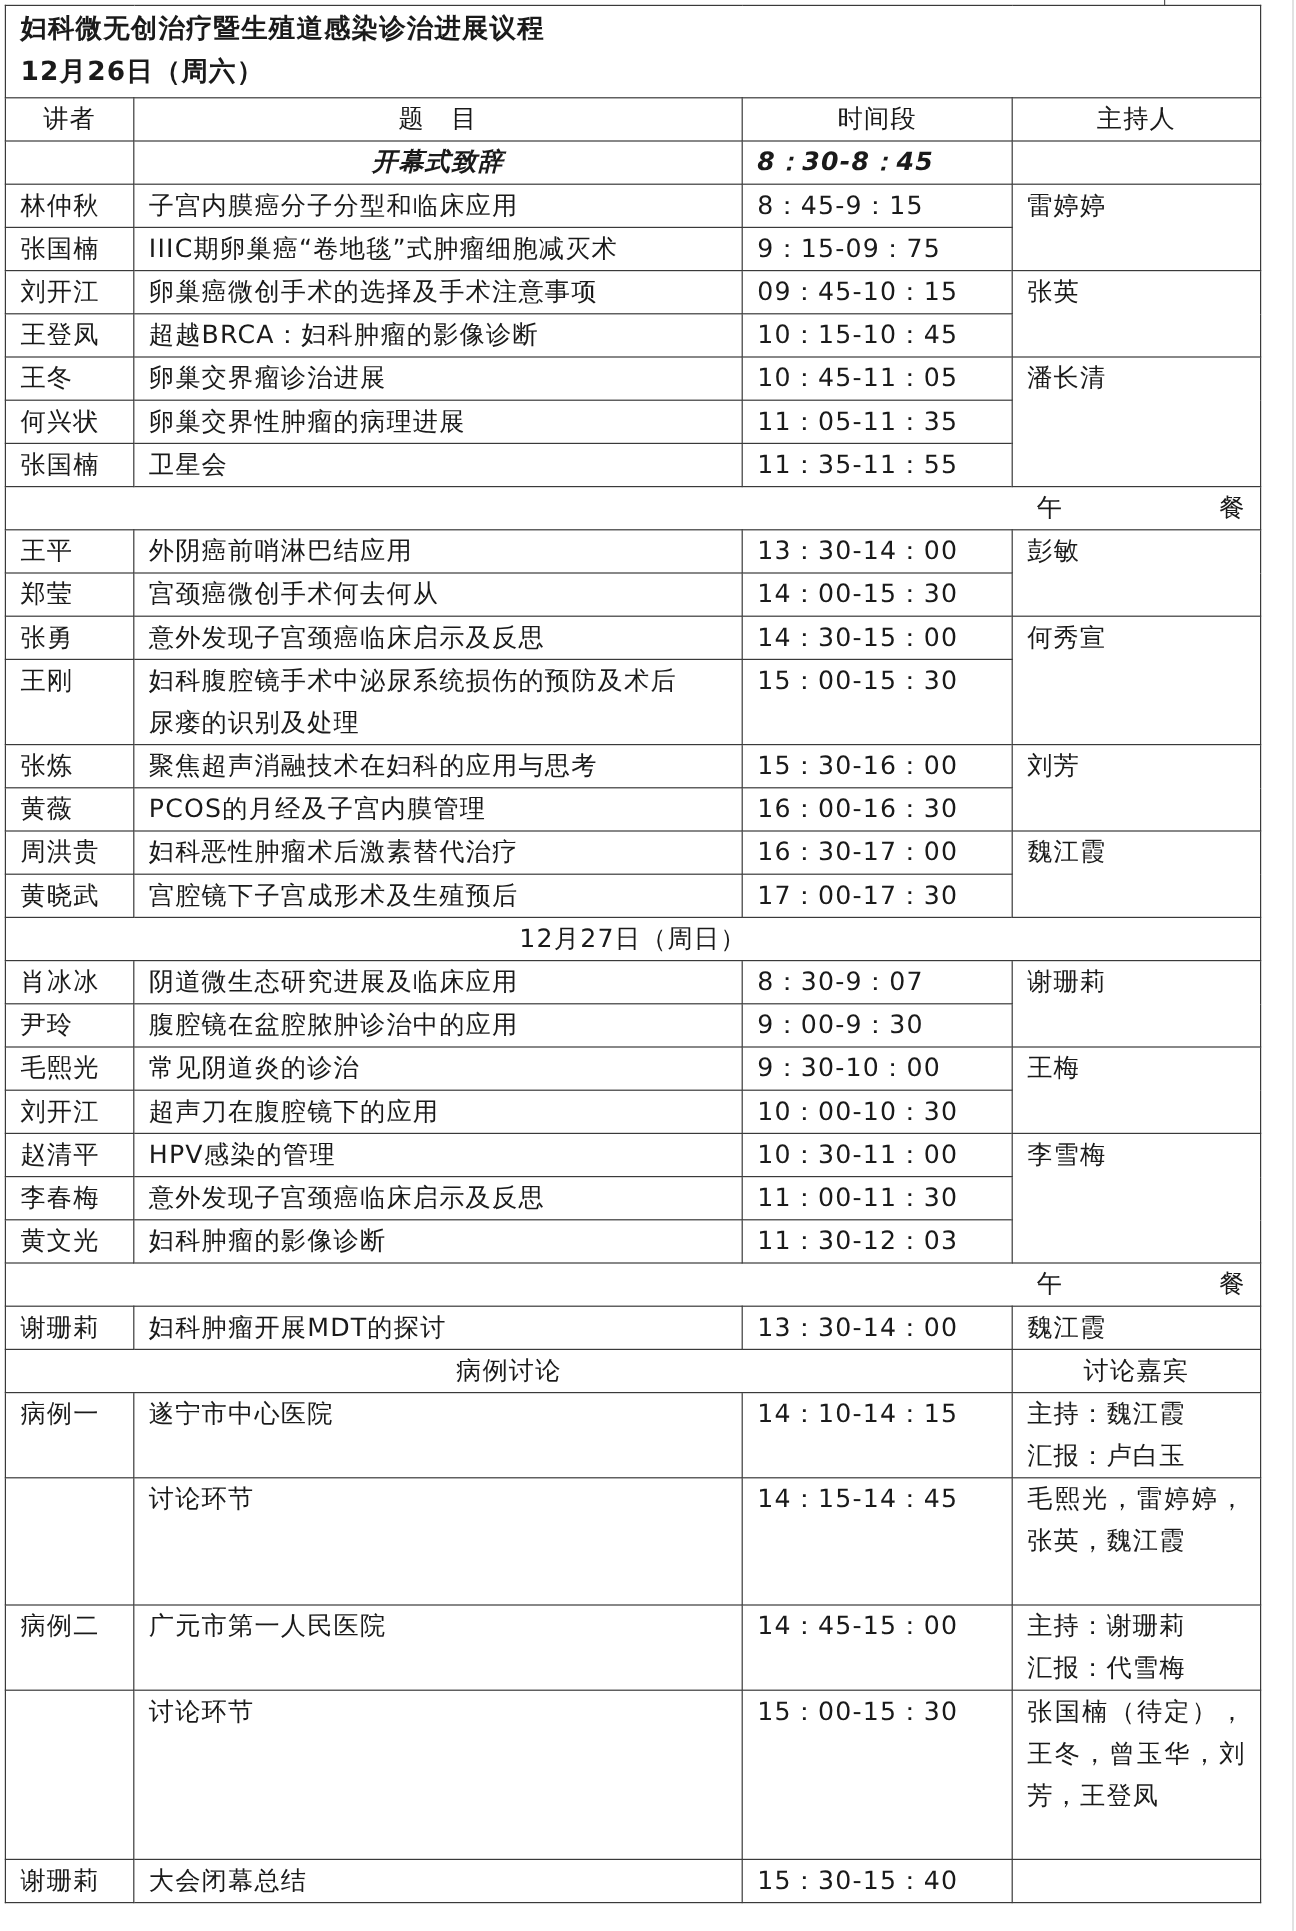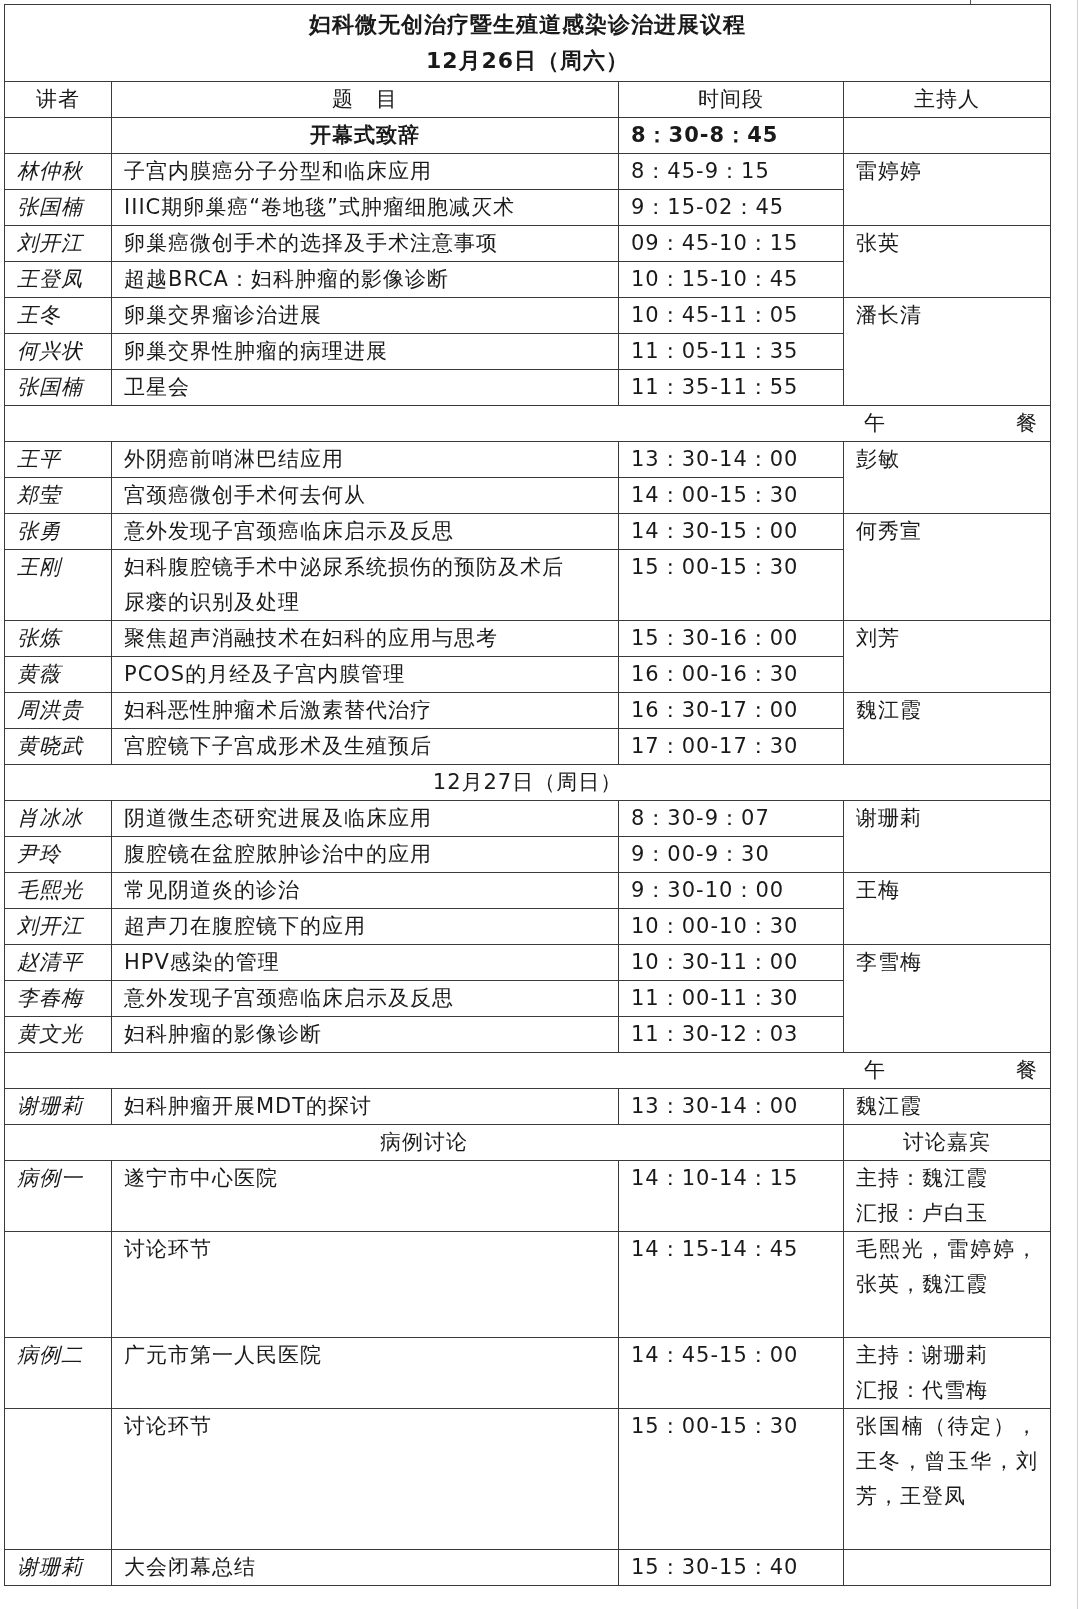--- a/index.html
+++ b/index.html
@@ -48,42 +48,41 @@
     vertical-align: top;
     letter-spacing: 1px;
     word-break: break-all;
   }
   col.c-speaker { width: 107px; }
   col.c-topic   { width: 507px; }
   col.c-time    { width: 225px; }
   col.c-host    { width: 207px; }
 
   td.title-cell {
-    text-align: center;
     font-weight: bold;
     font-size: 22px !important;
     line-height: 36px !important;
     padding-top: 2px !important;
     padding-bottom: 2px !important;
   }
   td.center { text-align: center; margin-left: 16px; }
-  td.bold { font-weight: bold; }
+  td.bold { font-weight: bold; font-style: italic; }
   td.lunch {
     text-align: right;
     word-spacing: 0;
   }
   td.lunch span.gap {
     display: inline-block;
     width: 130px;
   }
   td.justify {
     text-align: justify;
     text-align-last: left;
   }
-  td.speaker { padding-left: 12px; padding-right: 4px; font-style: italic; }
+  td.speaker { padding-left: 12px; padding-right: 4px; }
   .line { display: block; }
 </style>
 </head>
 <body>
 
 <div class="top-stub"></div>
 <div class="right-edge"></div>
 
 <table class="agenda">
   <colgroup>
@@ -117,21 +116,21 @@
 
     <tr>
       <td class="speaker">林仲秋</td>
       <td>子宫内膜癌分子分型和临床应用</td>
       <td>8：45-9：15</td>
       <td rowspan="2">雷婷婷</td>
     </tr>
     <tr>
       <td class="speaker">张国楠</td>
       <td>IIIC期卵巢癌“卷地毯”式肿瘤细胞减灭术</td>
-      <td>9：15-02：45</td>
+      <td>9：15-09：75</td>
     </tr>
     <tr>
       <td class="speaker">刘开江</td>
       <td>卵巢癌微创手术的选择及手术注意事项</td>
       <td>09：45-10：15</td>
       <td rowspan="2">张英</td>
     </tr>
     <tr>
       <td class="speaker">王登凤</td>
       <td>超越BRCA：妇科肿瘤的影像诊断</td>

